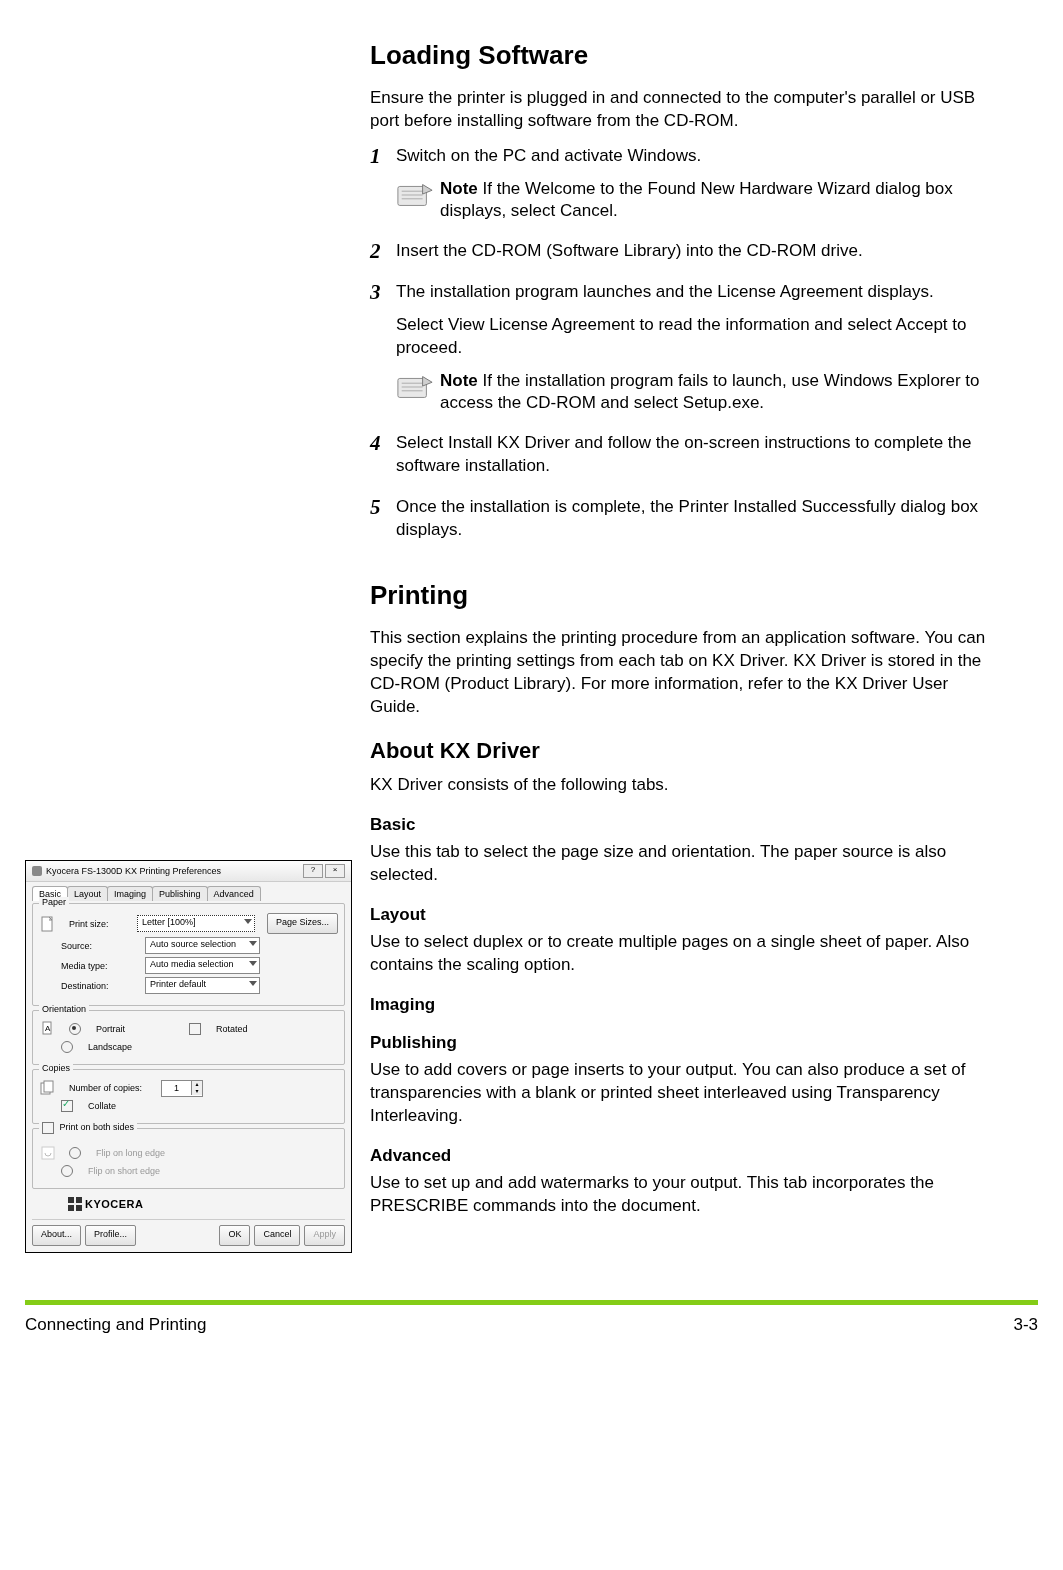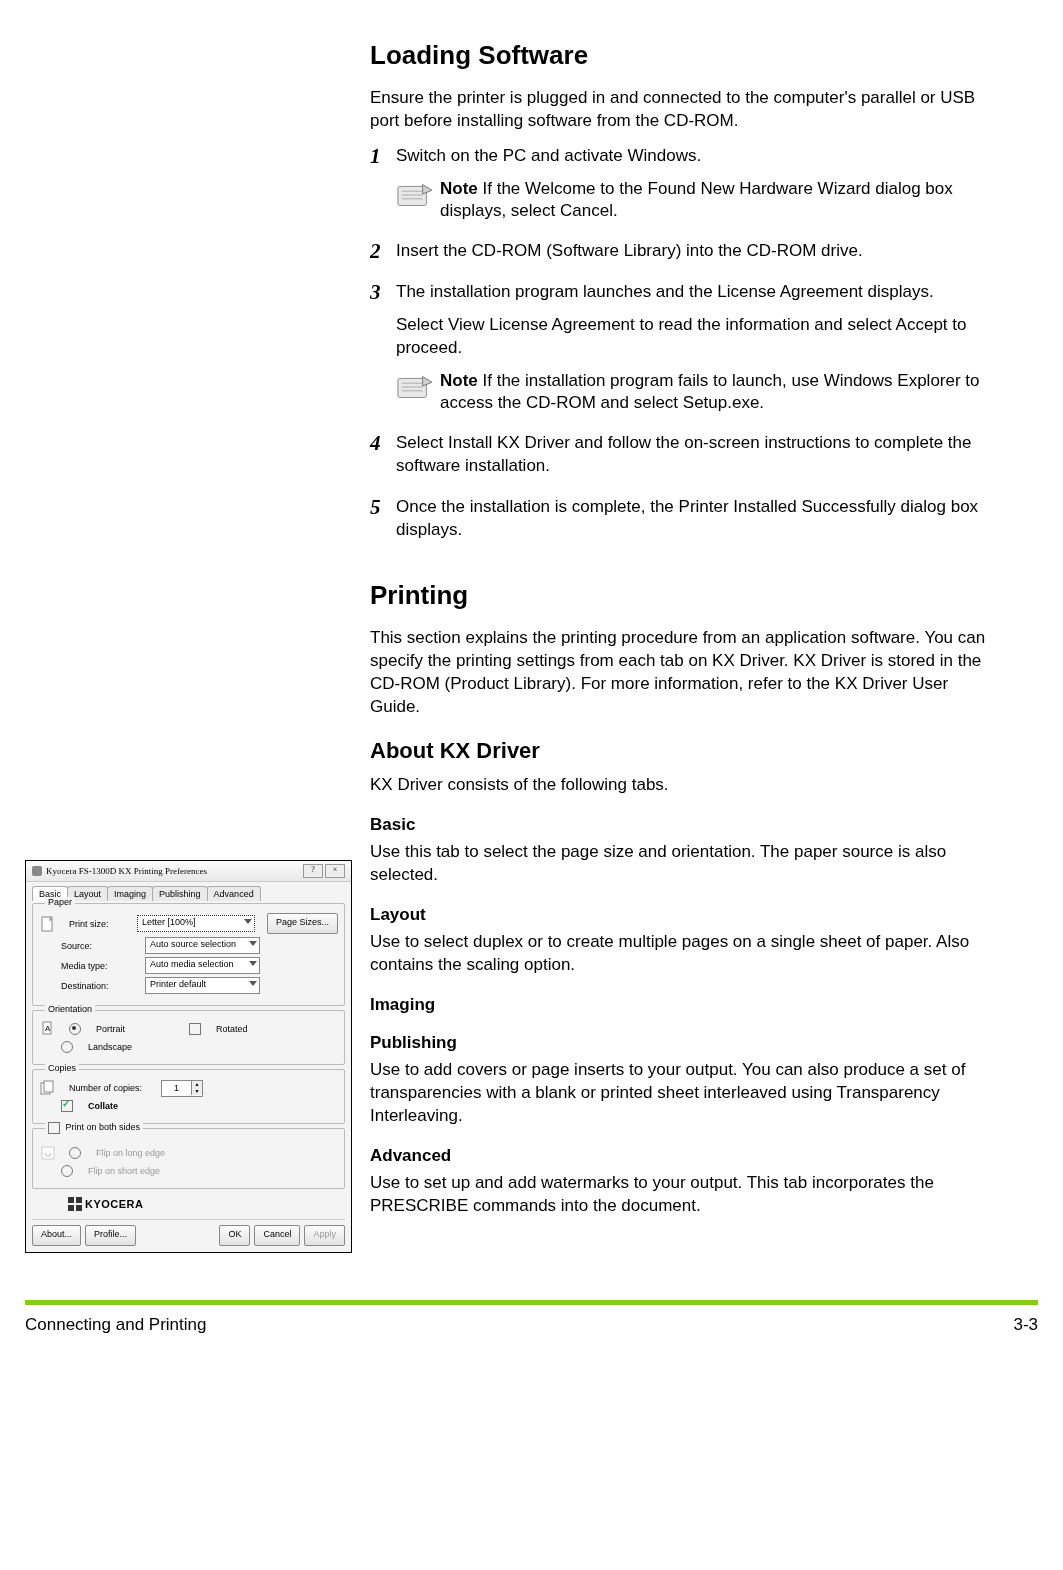--- a/index.html
+++ b/index.html
@@ -93,21 +93,20 @@
     font-size: 9px;
     font-family: Tahoma, Arial, sans-serif;
   }
   .titlebar {
     background: linear-gradient(#fdfdfd,#e8e8e8);
     border-bottom: 1px solid #ccc;
     padding: 3px 6px;
     display: flex;
     align-items: center;
     justify-content: space-between;
-    font-family: Liberation Serif, serif;
   }
   .titlebar-left { display:flex; align-items:center; gap:4px;}
   .win-icon { width:10px;height:10px;background:#888;border-radius:2px;}
   .winbtns { display:flex; gap:2px;}
   .winbtn { width:18px;height:12px;border:1px solid #999;background:#eee;font-size:8px;line-height:10px;text-align:center;}
   .dlg-body { padding: 4px 6px 6px 6px; background:#f4f4f4;}
   .tabs { display:flex; gap:0; margin-bottom:2px;}
   .tab {
     border:1px solid #aaa;
     border-bottom:none;
@@ -122,21 +121,21 @@
     border:1px solid #bbb;
     border-radius:2px;
     padding:6px 6px 8px 6px;
     margin-bottom:4px;
     background:#f4f4f4;
     position:relative;
   }
   .group-title {
     position:absolute;
     top:-7px;
-    left:12px;
+    left:6px;
     background:#f4f4f4;
     padding:0 3px;
     font-size:9px;
   }
   .frow { display:flex; align-items:center; margin:3px 0; gap:12px;}
   .flabel { width:72px; font-size:9px; text-align:left; padding-left:22px;}
   .combo {
     flex:1;
     height:15px;
     border:1px solid #888;
@@ -340,21 +339,21 @@
             </svg>
           <span style="width:80px">Number of copies:</span>
           <div class="spinner">
             <span class="spinner-val">1</span>
             <div class="spin-btns">
                 <div class="spin-btn">▴</div>
                 <div class="spin-btn">▾</div>
               </div>
           </div>
         </div>
-        <div class="frow" style="padding-left:22px;font-weight:bold;">
+        <div class="frow" style="padding-left:22px;">
           <span class="check sel"></span>
             <span>Collate</span>
         </div>
       </div>
 
       <div class="group">
         <span class="group-title"><span class="check"></span> <span>Print on both sides</span></span>
         <div class="frow" style="padding-top:6px;">
           <svg class="mini-icon disabled" viewBox="0 0 18 18">
               <rect x="3" y="3" width="12" height="12" fill="#fff" stroke="#ccc"></rect>

